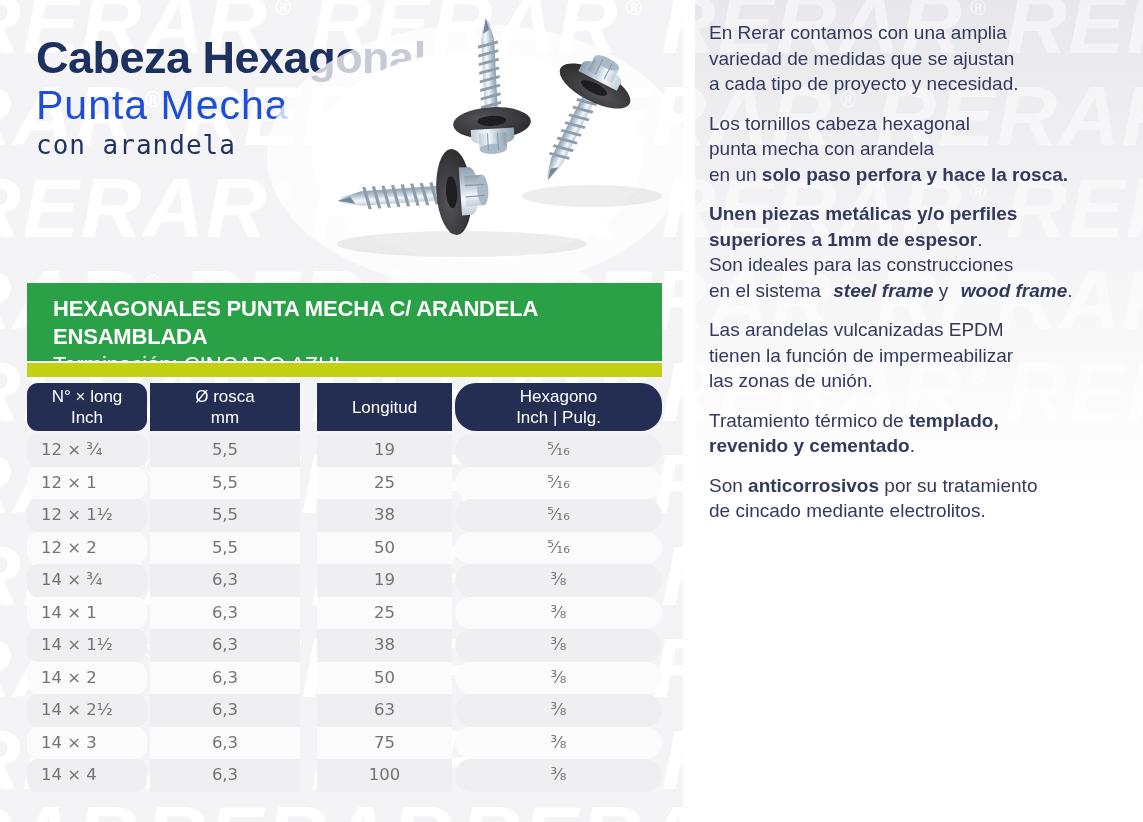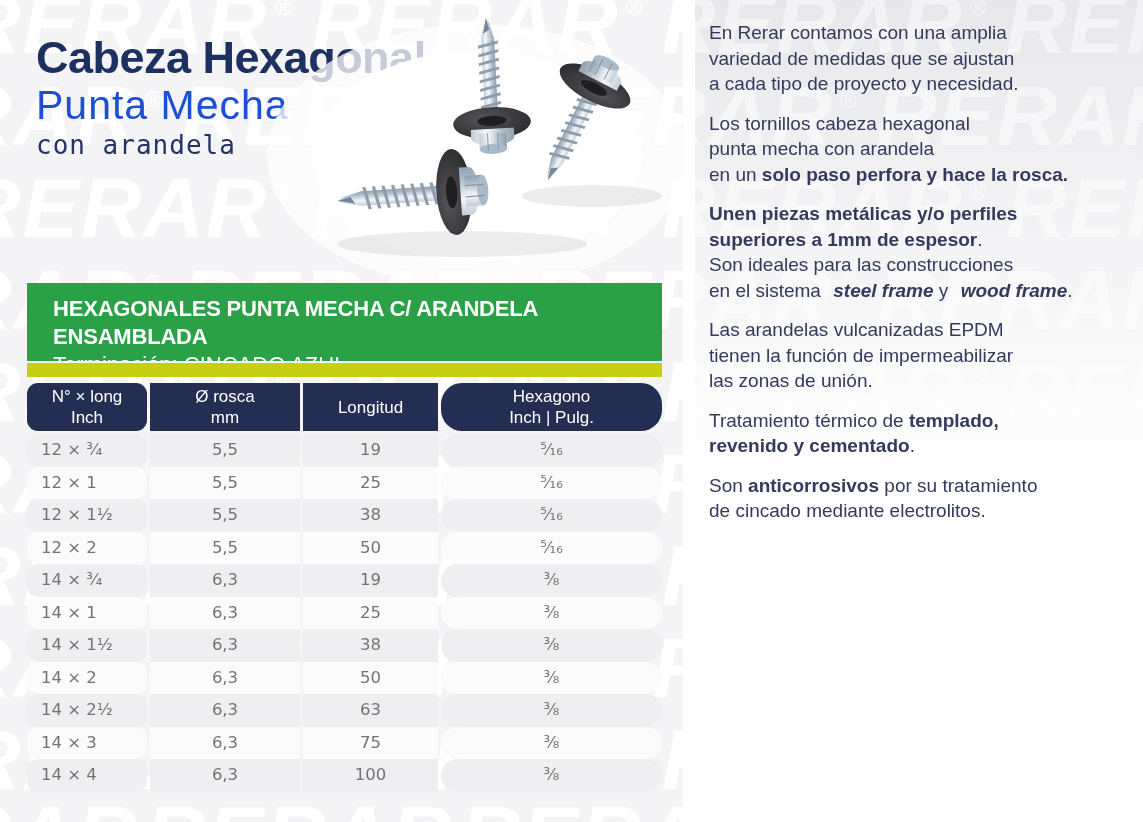--- a/index.html
+++ b/index.html
@@ -42,21 +42,21 @@
   .spec-table{position:absolute;left:27px;top:383px;width:635px;}
   .t-head{display:flex;column-gap:3px;}
   .th{background:#232e52;color:#ffffff;height:48px;display:flex;flex-direction:column;
       justify-content:center;align-items:center;font-size:17px;line-height:21px;}
   .t-body{margin-top:3px;}
   .tr{display:flex;column-gap:3px;}
   .tr:nth-child(odd) .td{background:#efeff1;}
   .tr:nth-child(even) .td{background:#fbfbfc;}
   .td{height:32.5px;line-height:32.5px;font-family:"DejaVu Sans",sans-serif;
       font-size:16.5px;color:#737373;text-align:center;box-sizing:border-box;}
-  .c0{width:120px;border-radius:11px;} .c1{width:150px;} .c2{width:135px;} .c3{flex:1;border-radius:21px;}
+  .c0{width:120px;border-radius:11px;} .c1{width:150px;} .c2{width:135px;margin-left:14px;} .c3{flex:1;border-radius:21px;}
   .td.c0{text-align:left;padding-left:14px;}
 
   
   .right-panel{position:absolute;left:695px;top:0;width:448px;height:822px;
                background:linear-gradient(#e8e8ec 0%,#f2f2f4 25%,#ffffff 60%);overflow:hidden;}
   .info-paragraphs{position:absolute;left:14px;top:20px;width:375px;}
   .info-paragraphs p{margin:0 0 14px 0;font-size:19px;line-height:25.5px;color:#333a5c;
                      white-space:pre-line;}
   .info-paragraphs .b{font-weight:bold;}
   .info-paragraphs .i{font-style:italic;margin-left:7px;}

